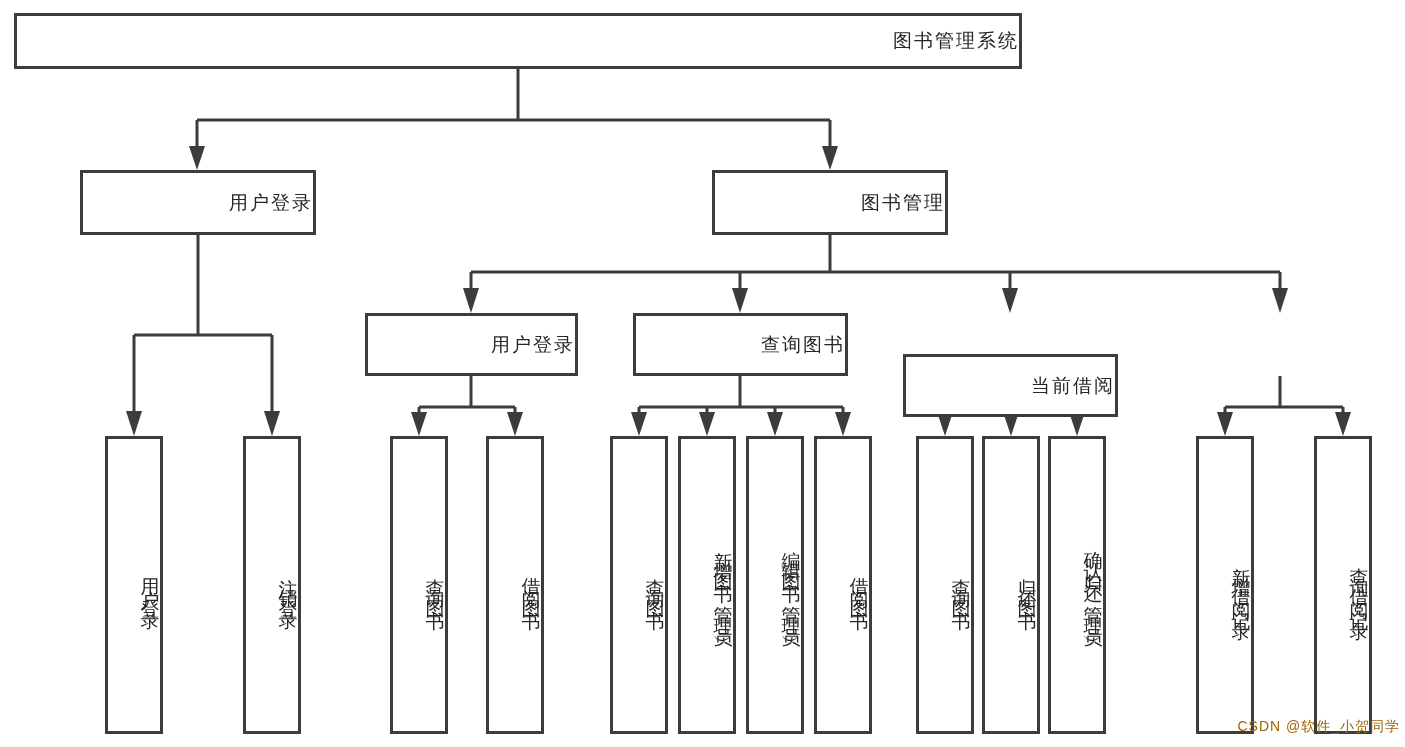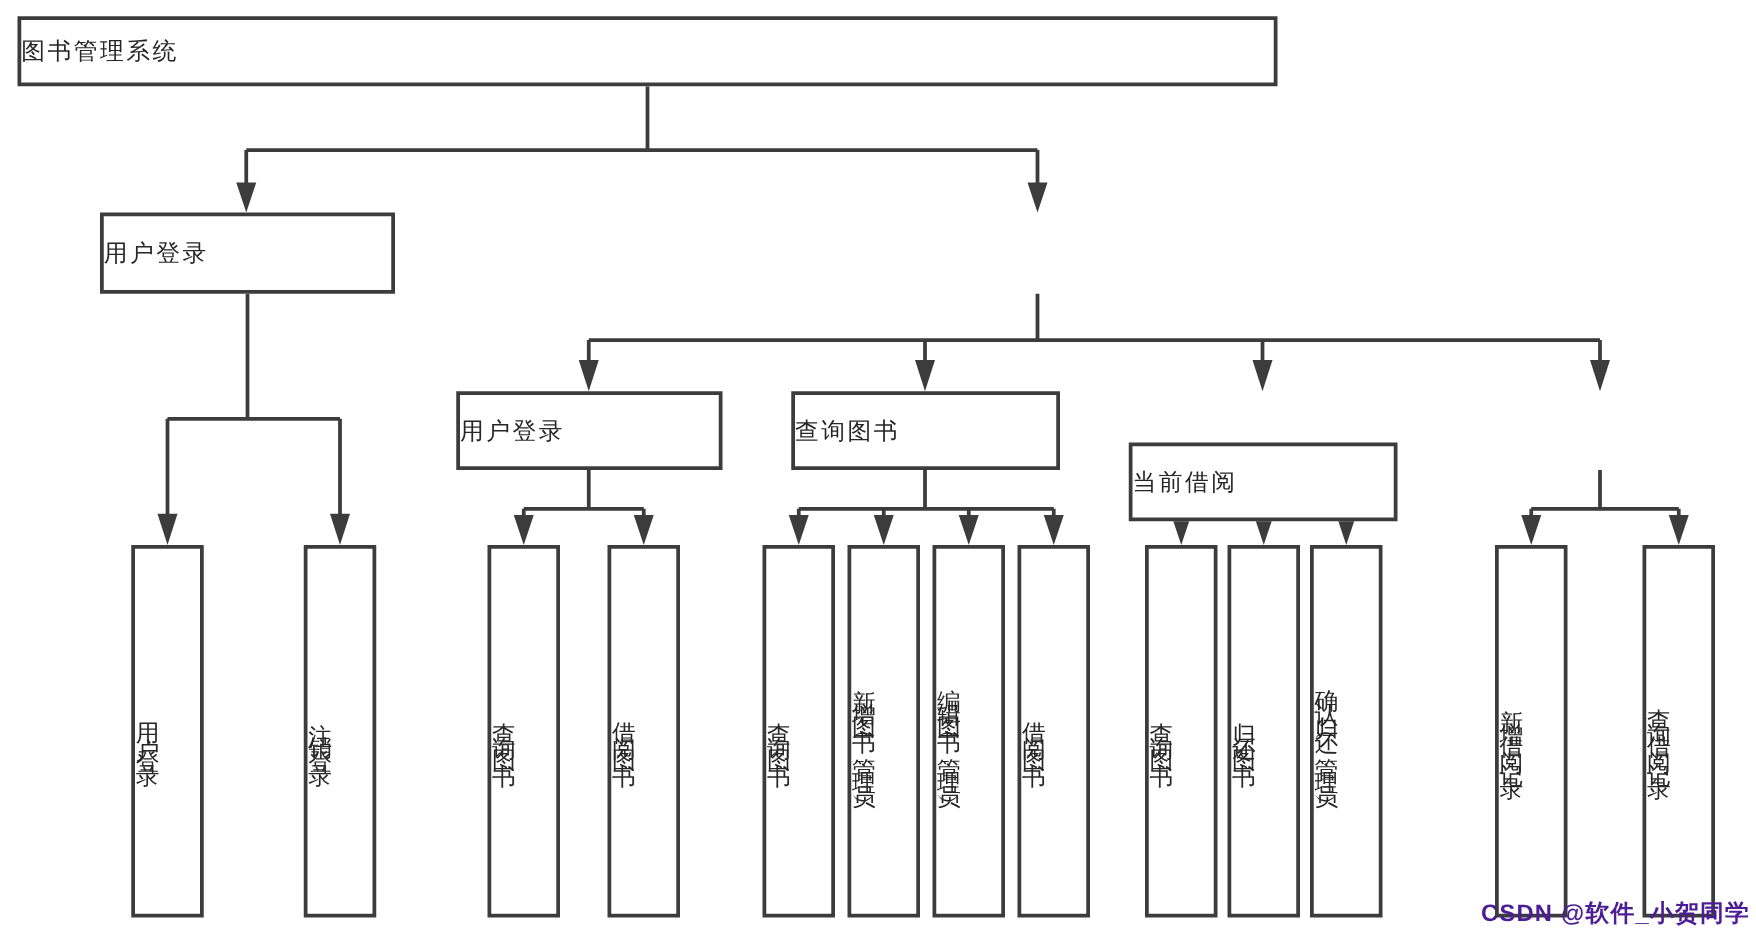--- a/index.html
+++ b/index.html
@@ -31,45 +31,44 @@
     fill: #3c3c3c;
     stroke: none;
   }
   .box {
     position: absolute;
     box-sizing: border-box;
     background: #ffffff;
     border: 3px solid #3c3c3c;
     display: flex;
     align-items: center;
-    justify-content: flex-start;
+    justify-content: flex-end;
     color: #262626;
   }
   .box .label {
     font-size: 19px;
     letter-spacing: 2px;
     white-space: nowrap;
   }
   .box .vlabel {
     font-size: 19px;
     writing-mode: vertical-rl;
     text-orientation: mixed;
     letter-spacing: 11px;
     line-height: 1;
     white-space: nowrap;
   }
   .watermark {
     position: absolute;
     right: 5px;
     top: 718px;
-    font-size: 19px;
+    font-size: 14px;
     letter-spacing: 1px;
-    color: #4c1d95;
+    color: #a16207;
     white-space: nowrap;
-    font-weight: bold;
   }
 </style>
 </head>
 <body>
 
 <div class="canvas">
 
   <svg class="connectors" viewBox="0 0 1405 747" xmlns="http://www.w3.org/2000/svg">
 
     <g>
@@ -120,20 +119,23 @@
     </g>
   </svg>
 
   <div class="box" style="left:14px; top:13px; width:1008px; height:56px;">
     <span class="label">图书管理系统</span>
   </div>
 
   <div class="box" style="left:80px; top:170px; width:236px; height:65px;">
     <span class="label">用户登录</span>
   </div>
+  <div class="box" style="left:712px; top:170px; width:236px; height:65px;">
+    <span class="label">图书管理</span>
+  </div>
 
   <div class="box" style="left:365px; top:313px; width:213px; height:63px;">
     <span class="label">用户登录</span>
   </div>
   <div class="box" style="left:633px; top:313px; width:215px; height:63px;">
     <span class="label">查询图书</span>
   </div>
   <div class="box" style="left:903px; top:313px; width:215px; height:63px;margin-top:41px;">
     <span class="label">当前借阅</span>
   </div>

